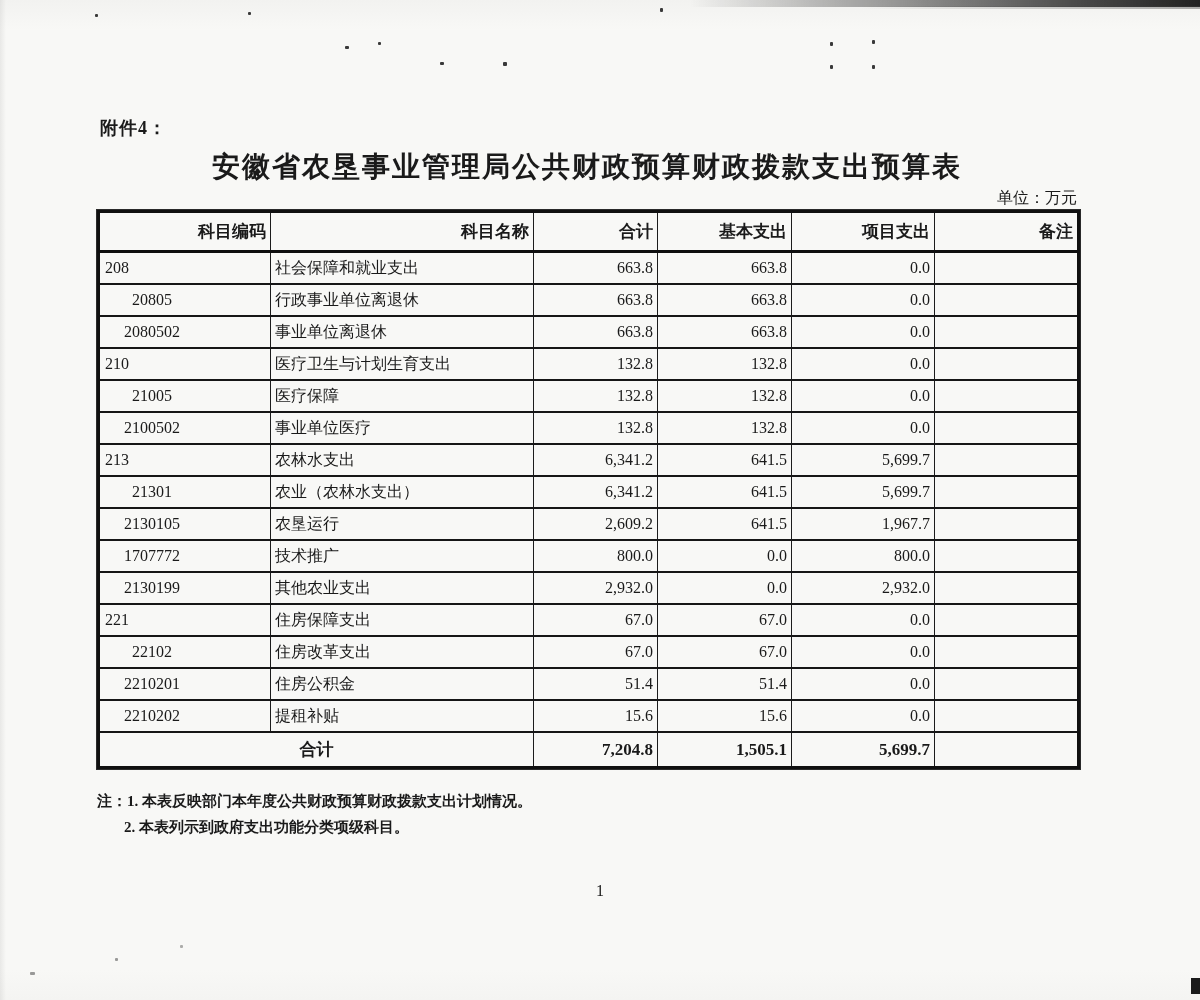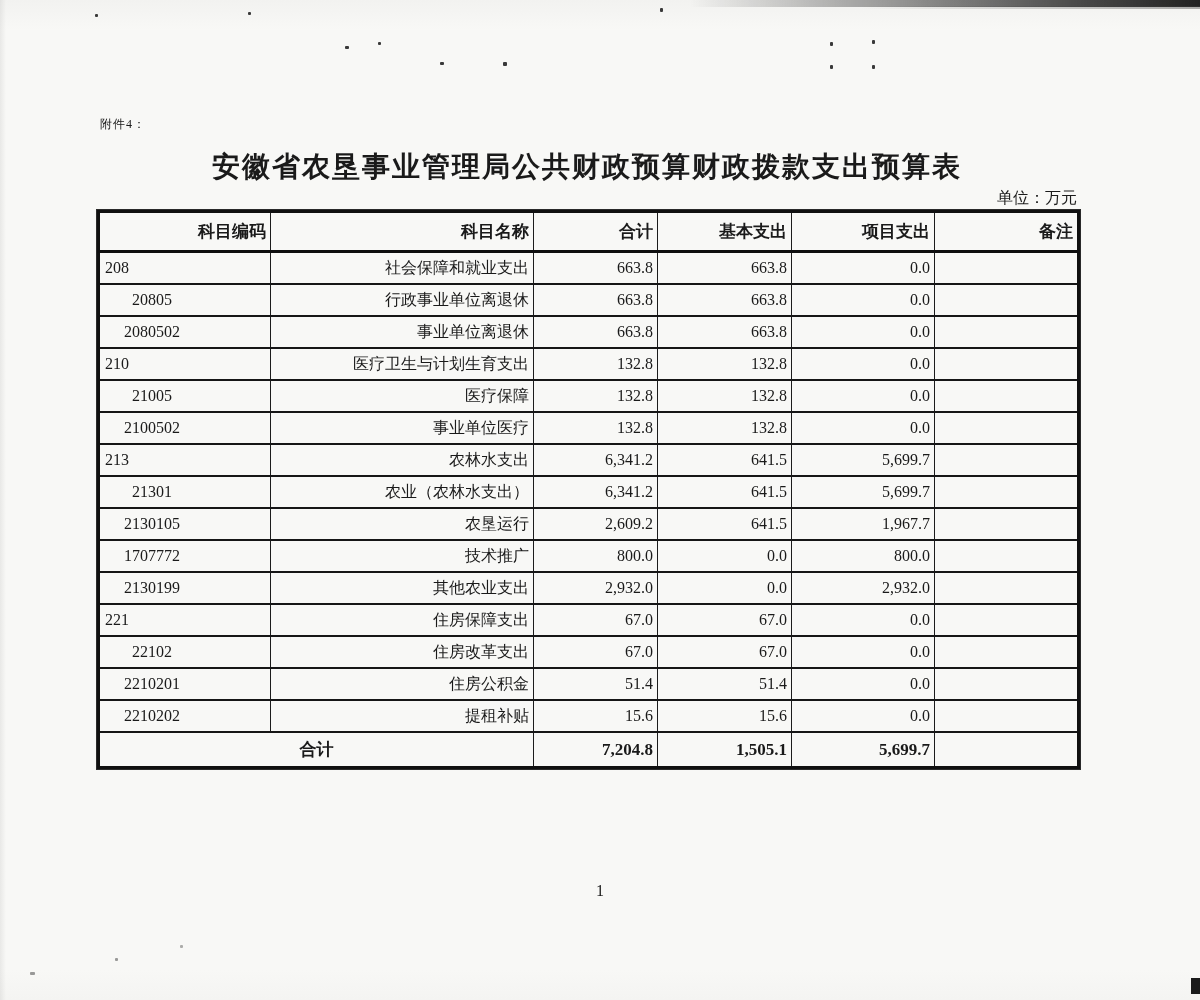--- a/index.html
+++ b/index.html
@@ -10,21 +10,21 @@
     color:#1a1a1a;
     position:relative;
     overflow:hidden;
   }
   .page{
     position:absolute;inset:0;
     background:linear-gradient(180deg,#f2f2f0 0%,#f8f8f6 3%,#f8f8f6 97%,#f4f4f2 100%);
   }
   .attachment{
     position:absolute;left:100px;top:116px;
-    font-size:12px;font-weight:normal;letter-spacing:1px;
+    font-size:18px;font-weight:bold;letter-spacing:1px;
   }
   .doc-title{
     position:absolute;left:97px;top:148px;width:980px;
     text-align:center;font-size:28px;font-weight:bold;letter-spacing:2px;
   }
   .unit-label{
     position:absolute;left:97px;top:188px;width:980px;
     text-align:right;font-size:16px;font-weight:normal;
   }
   table.budget{
@@ -44,21 +44,21 @@
   table.budget{border:3px solid #101010;outline:1px solid #2a2a2a;}
   table.budget th{
     height:37px;font-size:17px;font-weight:bold;text-align:right;
     border-bottom:3px solid #0e0e0e;
   }
   table.budget td{height:30px;}
   td.code{text-align:left;margin-top:20px;}
   td.code.indent-0{padding-left:5px;}
   td.code.indent-1{padding-left:32px;}
   td.code.indent-2{padding-left:24px;}
-  td.name{text-align:right;padding-left:8px;}
+  td.name{text-align:left;padding-left:8px;}
   td.num{text-align:right;padding-right:3px;font-size:16px;}
   tr.total-row td{height:33px;font-weight:bold;font-size:17px;}
   tr.total-row td.total-label{text-align:center;font-weight:bold;}
   .notes{
     position:absolute;left:97px;top:788px;width:900px;
     font-size:15px;font-weight:bold;line-height:26px;
   }
   .notes .note-line2{padding-left:27px;}
   .page-number{
     position:absolute;left:560px;top:882px;width:80px;
@@ -240,20 +240,24 @@
       <tr class="total-row">
         <td class="total-label" colspan="2">合计</td>
         <td class="num">7,204.8</td>
         <td class="num">1,505.1</td>
         <td class="num">5,699.7</td>
         <td class="num"></td>
       </tr>
     </tfoot>
   </table>
 
+  <div class="notes">
+    <div class="note-line1">注：1. 本表反映部门本年度公共财政预算财政拨款支出计划情况。</div>
+    <div class="note-line2">2. 本表列示到政府支出功能分类项级科目。</div>
+  </div>
 
   <div class="page-number">1</div>
 
   <div class="artifact top-streak"></div>
   <div class="artifact top-streak2"></div>
   <div class="artifact edge-shade-left"></div>
   <div class="artifact speck" style="left:345px;top:46px;width:4px;height:3px;"></div>
   <div class="artifact speck" style="left:378px;top:42px;width:3px;height:3px;"></div>
   <div class="artifact speck" style="left:440px;top:62px;width:4px;height:3px;"></div>
   <div class="artifact speck" style="left:503px;top:62px;width:4px;height:4px;"></div>

